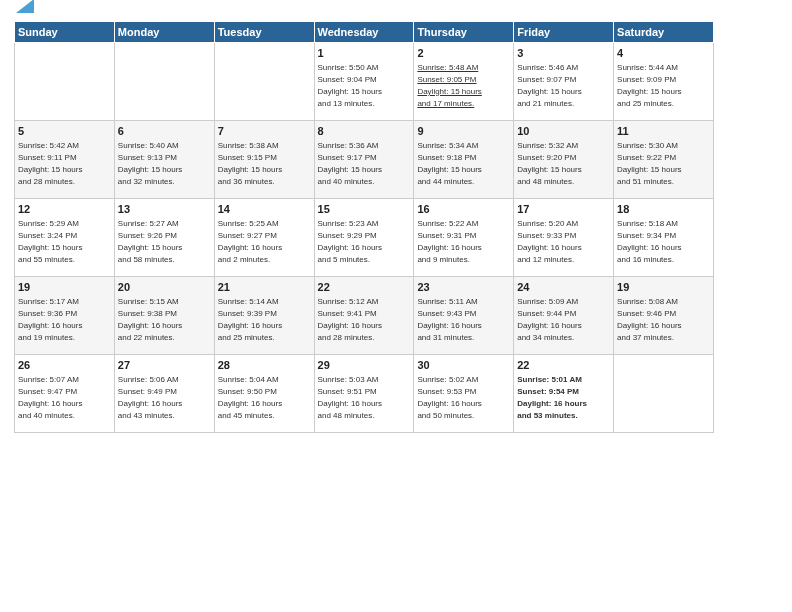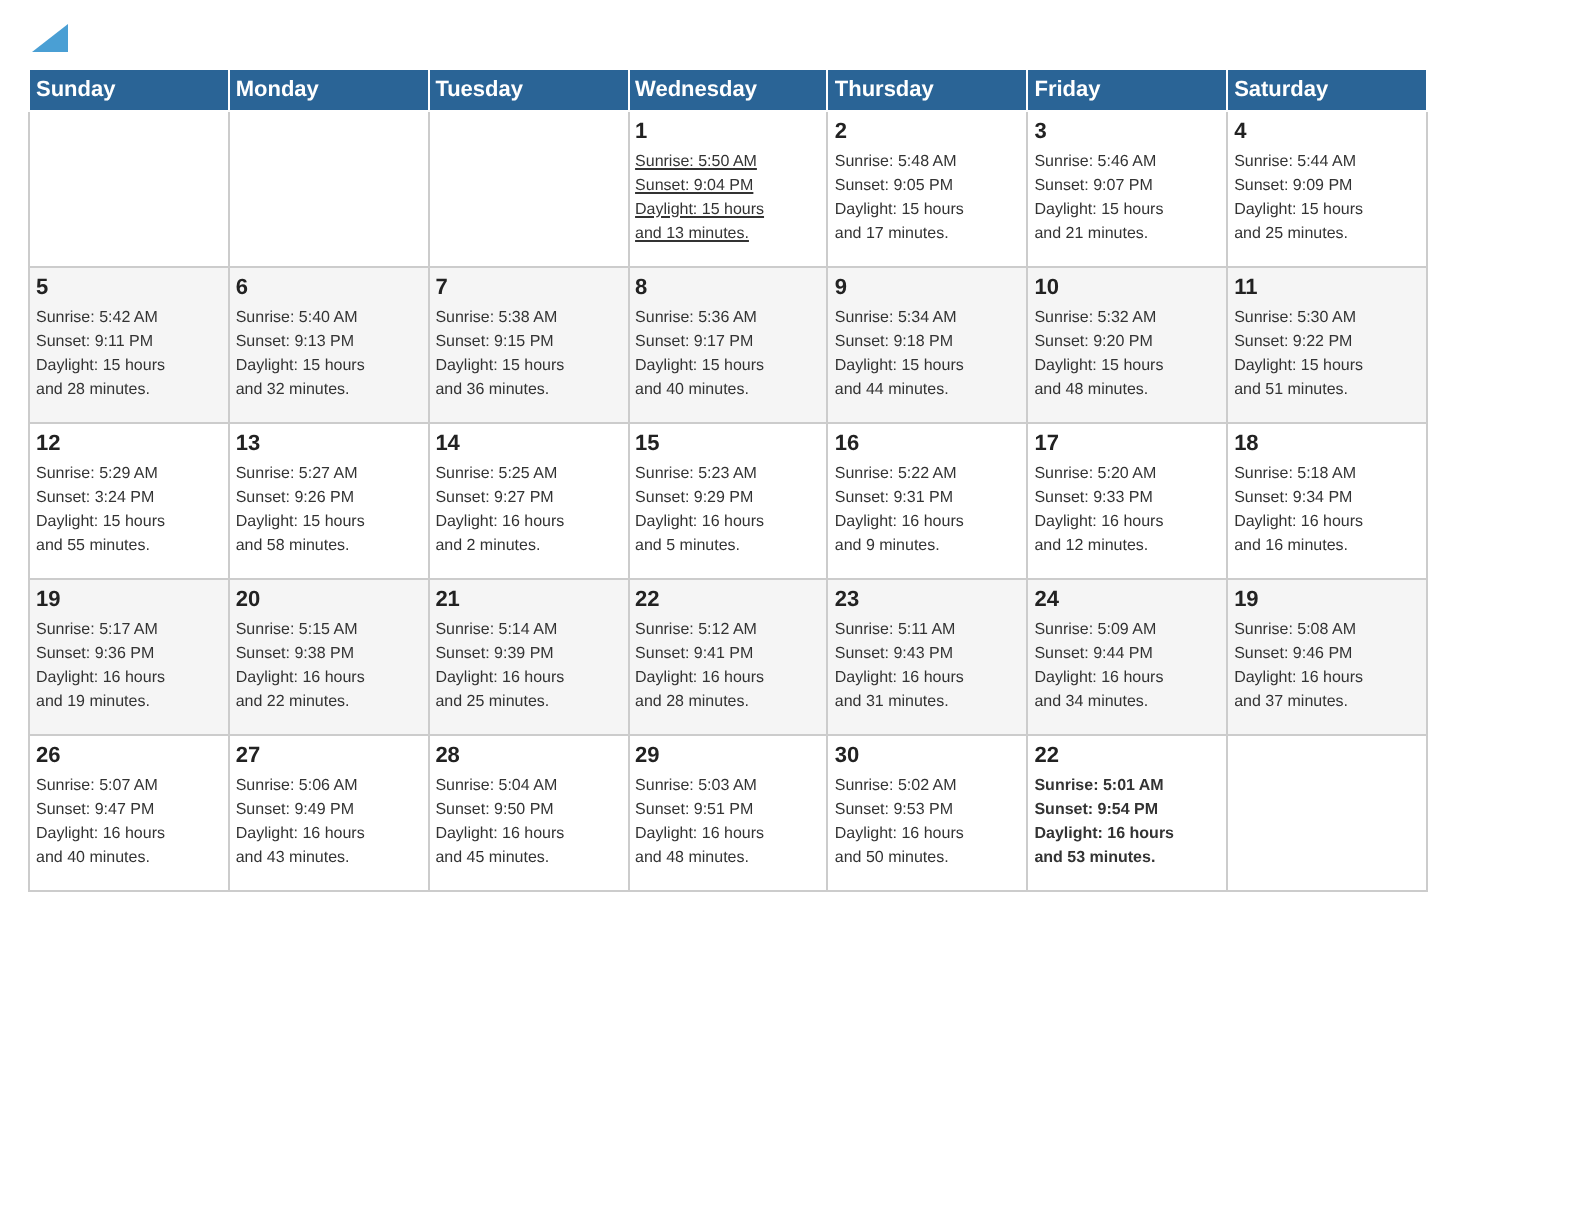--- a/index.html
+++ b/index.html
@@ -6,21 +6,21 @@
     body {
       width: 792px;
       height: 612px;
       font-family: Arial, sans-serif;
       background: #fff;
       overflow: hidden;
     }
     .page {
       width: 728px;
       height: 612px;
-      padding: 16px 14px 10px 14px;
+      padding: 3px 14px 10px 14px;
     }
     .header {
       display: flex;
       justify-content: space-between;
       align-items: flex-start;
       margin-bottom: 4px;
     }
     .logo {
       display: flex;
       flex-direction: column;
@@ -123,25 +123,25 @@
           <th>Thursday</th>
           <th>Friday</th>
           <th>Saturday</th>
         </tr>
     </thead>
     <tbody id="calendar-body">
     <tr>
           <td></td>
           <td></td>
           <td></td>
-          <td><span class="day-num">1</span><span class="day-info" style="white-space: pre-line; text-decoration: underline;">Sunrise: 5:50 AM
+          <td><span class="day-num">1</span><span class="day-info" style="white-space: pre-line;">Sunrise: 5:50 AM
 Sunset: 9:04 PM
 Daylight: 15 hours
 and 13 minutes.</span></td>
-          <td><span class="day-num">2</span><span class="day-info" style="white-space: pre-line;">Sunrise: 5:48 AM
+          <td><span class="day-num">2</span><span class="day-info" style="white-space: pre-line; text-decoration: underline;">Sunrise: 5:48 AM
 Sunset: 9:05 PM
 Daylight: 15 hours
 and 17 minutes.</span></td>
           <td><span class="day-num">3</span><span class="day-info" style="white-space: pre-line; text-align: right;">Sunrise: 5:46 AM
 Sunset: 9:07 PM
 Daylight: 15 hours
 and 21 minutes.</span></td>
           <td><span class="day-num">4</span><span class="day-info" style="white-space: pre-line; margin-top: 28px;">Sunrise: 5:44 AM
 Sunset: 9:09 PM
 Daylight: 15 hours

